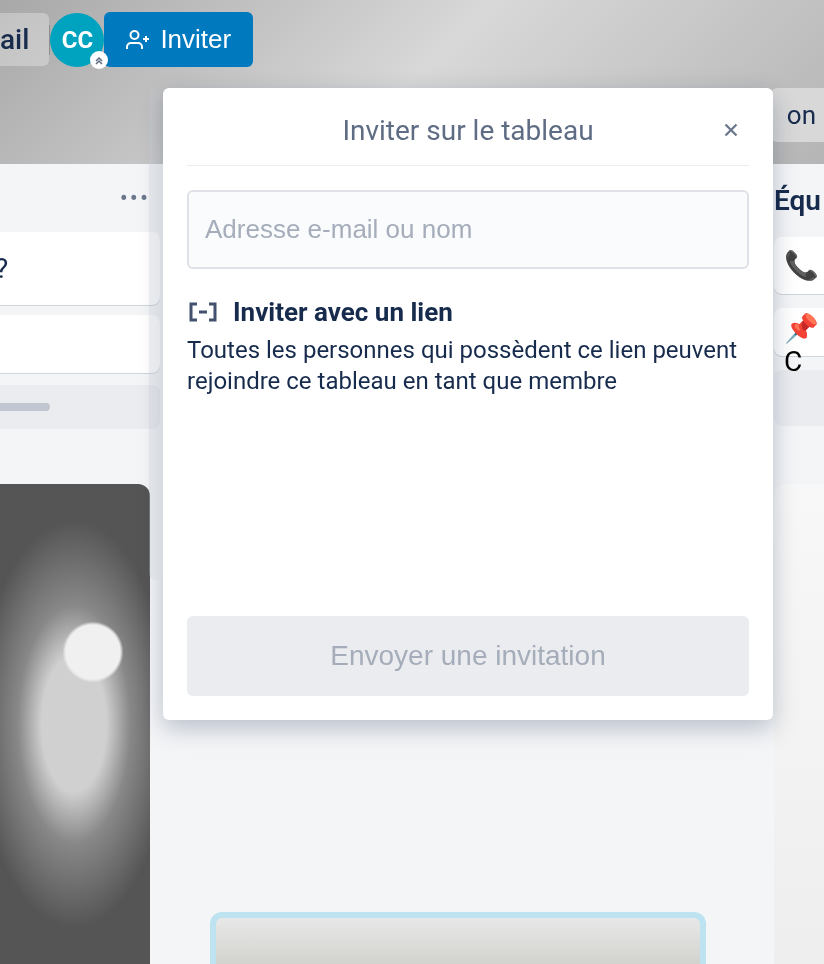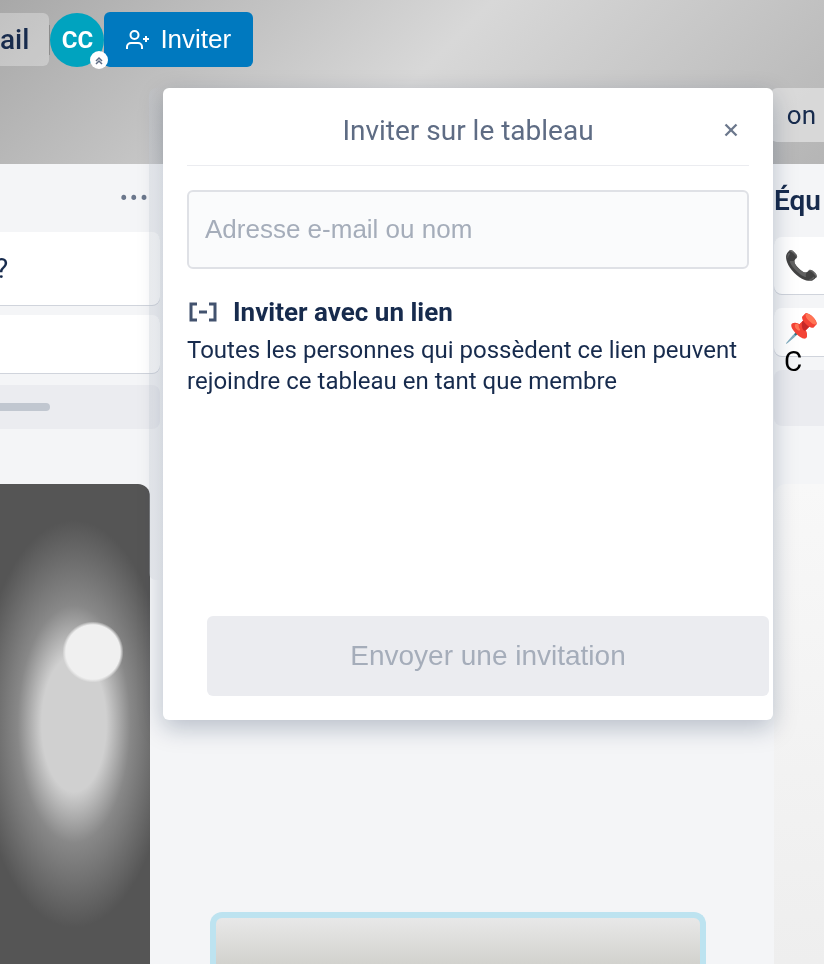--- a/index.html
+++ b/index.html
@@ -360,21 +360,20 @@
     .send-btn {
       width: 100%;
       padding: 24px;
       font-size: 28px;
       background: #ebecf0;
       color: #a5adba;
       border: none;
       border-radius: 6px;
       cursor: not-allowed;
       text-align: center;
-      margin-left: 20px;
     }
     
     .scroll-hint {
       position: absolute;
       top: 88px;
       left: 149px;
       width: 14px;
       height: 492px;
       background: linear-gradient(90deg, #c1c7d0 0%, transparent 100%);
       z-index: 11;

